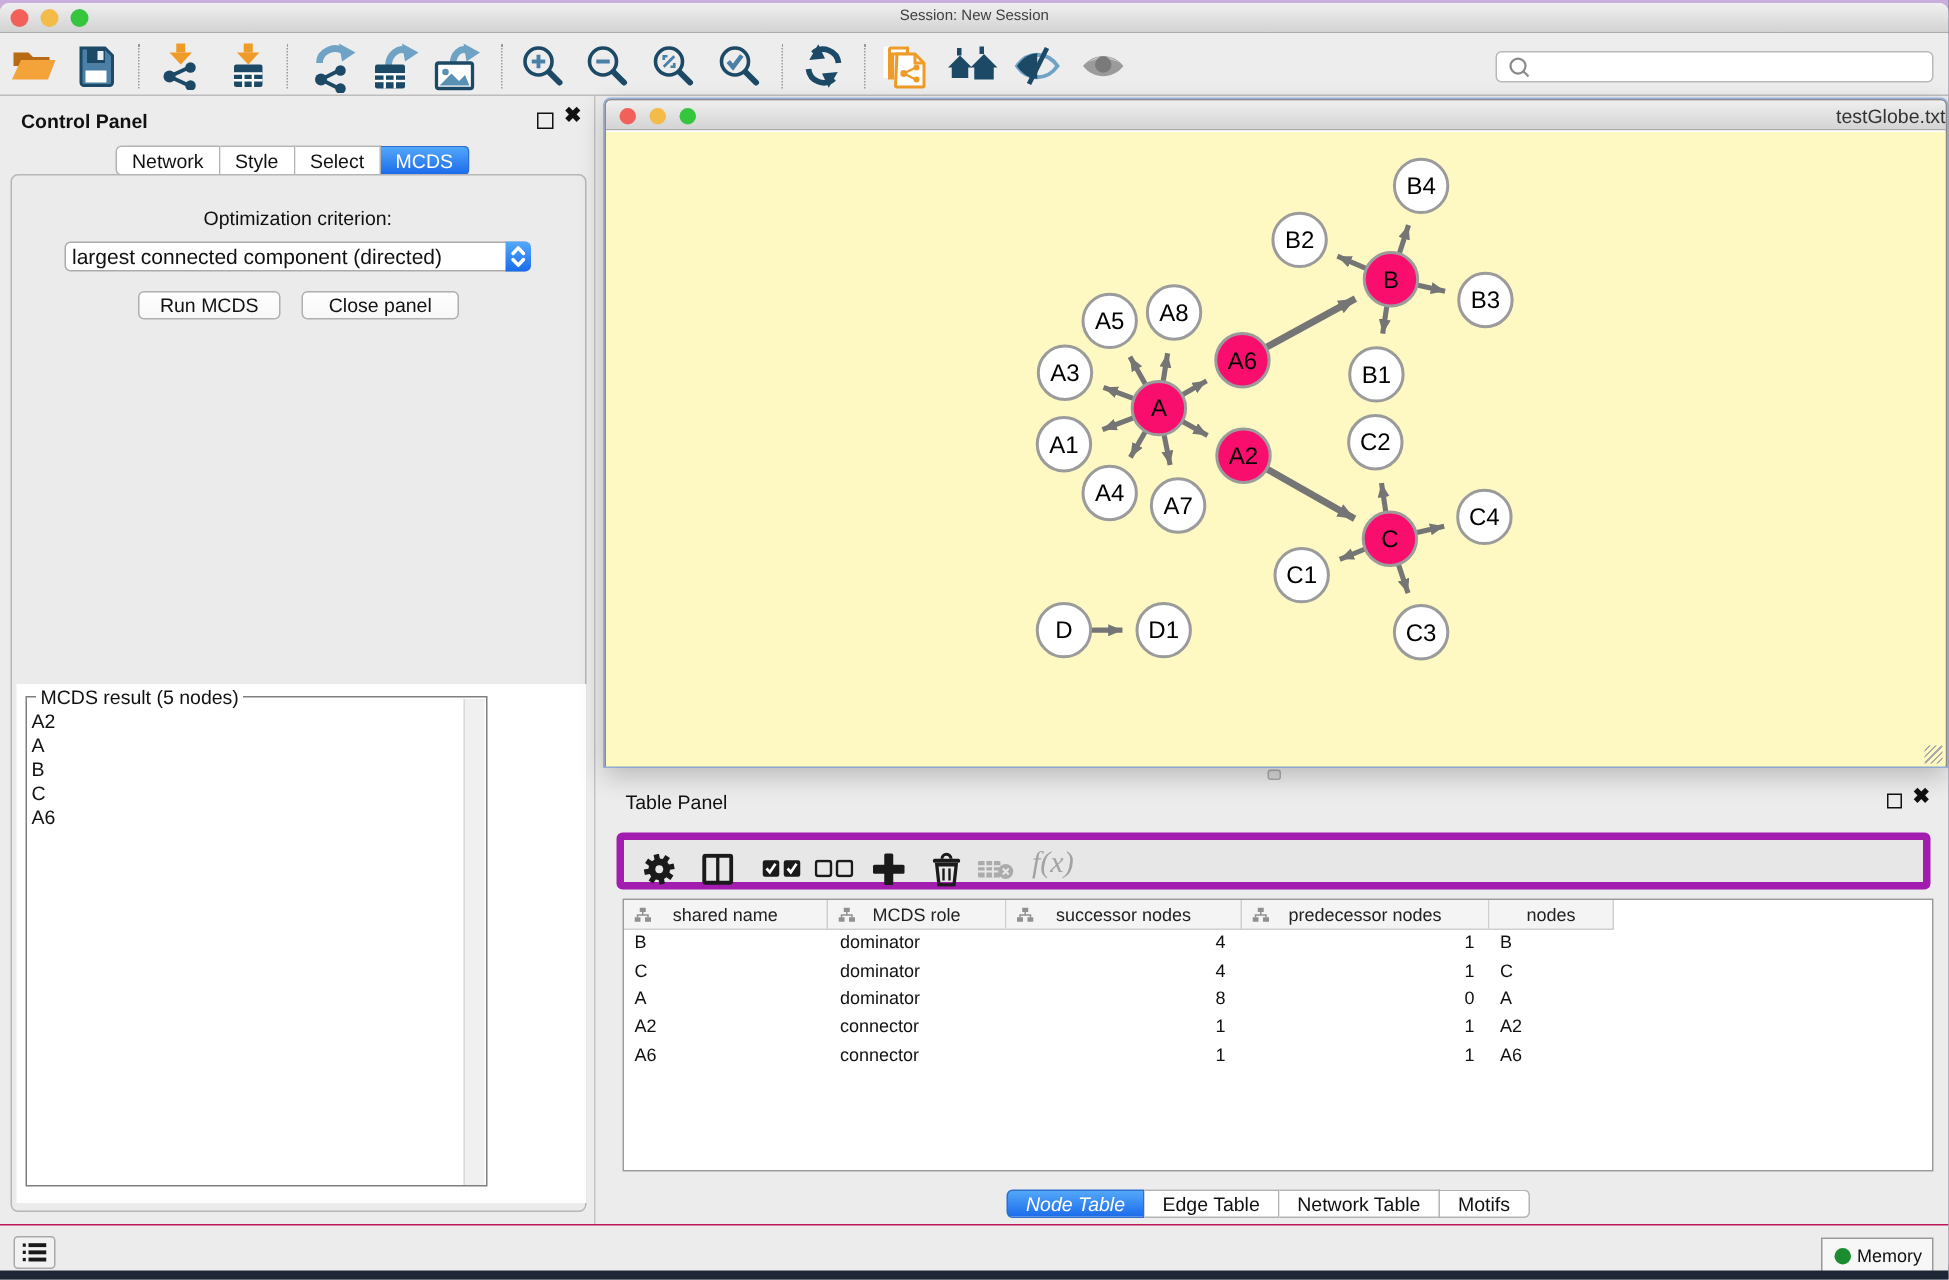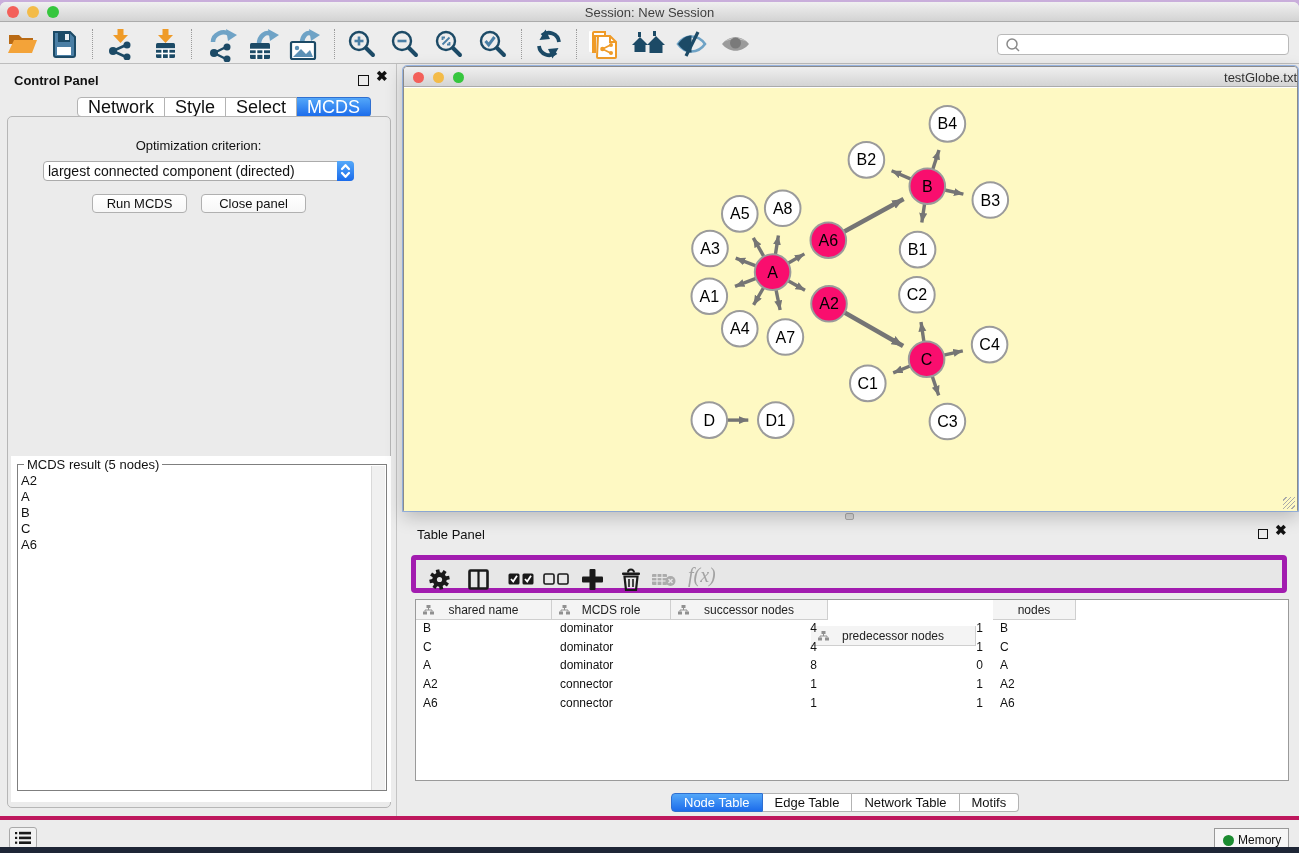--- a/index.html
+++ b/index.html
@@ -3,61 +3,61 @@
 <meta charset="utf-8">
 <style>
 * { margin:0; padding:0; box-sizing:border-box; }
 html,body { width:1299px; height:853px; overflow:hidden; font-family:"Liberation Sans", sans-serif; }
 body { background:#1e2636; position:relative; }
 #topstrip { position:absolute; left:0; top:0; width:1299px; height:12px; background:#c9aedb; }
 #mainwin { position:absolute; left:0; top:2px; width:1299px; height:845px; background:#ececec; border-radius:6px 6px 5px 5px; }
 #deskbottom { position:absolute; left:0; top:847px; width:1299px; height:6px; background:#1e2636; }
 #titlebar { position:absolute; left:0; top:0; width:1299px; height:20px; background:linear-gradient(#f0f0f0,#d3d3d3); border-bottom:1px solid #ababab; border-radius:6px 6px 0 0; }
 .tl { position:absolute; top:4px; width:12px; height:12px; border-radius:50%; }
-#titlebar .t { position:absolute; top:3px; width:100%; text-align:center; font-size:13px; color:#404040; }
+#titlebar .t { position:absolute; top:3px; width:100%; text-align:center; font-size:10px; color:#404040; }
 #toolbar { position:absolute; left:0; top:21px; width:1299px; height:41px; background:#ededed; border-bottom:1px solid #bdbdbd; }
 .vsep { position:absolute; top:6px; height:30px; width:0; border-left:1px dotted #9a9a9a; }
 .ti { position:absolute; top:5px; }
 #searchbox { position:absolute; left:997px; top:11px; width:292px; height:21px; background:#fff; border:1px solid #b9b9b9; border-radius:4px; }
 #cpanel { position:absolute; left:0; top:62px; width:397px; height:752px; background:#ececec; border-right:1px solid #c4c4c4; }
 #cpanel .hdr { position:absolute; left:14px; top:9px; font-size:13px; color:#111;font-weight:bold; }
 .tabs { position:absolute; top:33px; height:20px; display:flex; }
-.tab { height:20px; line-height:19px; font-size:18px; color:#111; background:#fff; border:1px solid #b3b3b3; border-left:none; padding:0 10px; text-align:center; }
+.tab { height:20px; line-height:19px; font-size:13px; color:#111; background:#fff; border:1px solid #b3b3b3; border-left:none; padding:0 10px; text-align:center; }
 .tab.first { border-left:1px solid #b3b3b3; border-radius:4px 0 0 4px; }
 .tab.last { border-radius:0 4px 4px 0; }
 .tab.sel { background:linear-gradient(#53a7f9,#1c6ceb); color:#fff; border-color:#2f6fd0; }
 #cpouter { position:absolute; left:7px; top:52px; width:384px; height:692px; border:1px solid #b6b6b6; border-radius:5px; background:#ebebeb; }
 #optlabel { position:absolute; left:0; top:74px; width:397px; text-align:center; font-size:13px; color:#111; }
 #dropdown { position:absolute; left:43px; top:97px; width:311px; height:20px; background:#fff; border:1px solid #ababab; border-radius:4px; font-size:14px; color:#111; text-align:left; padding-left:4px; line-height:19px; }
 #stepper { position:absolute; right:-1px; top:-1px; width:17px; height:20px; border-radius:0 4px 4px 0; background:linear-gradient(#55a9fa,#1a6beb); }
 .btn { position:absolute; height:19px; background:linear-gradient(#ffffff,#f7f7f7); border:1px solid #b0b0b0; border-radius:4px; font-size:13px; color:#111; text-align:center; line-height:18px; }
 #mcdswhite { position:absolute; left:11px; top:392px; width:380px; height:346px; background:#fff; }
-#mcdsbox { position:absolute; left:6px; top:8px; width:370px; height:327px; border:1px solid #7f7f7f; }
+#mcdsbox { position:absolute; left:6px; top:8px; width:308px; height:327px; border:1px solid #7f7f7f; }
 #mcdslabel { position:absolute; left:6px; top:-8px; background:#fff; padding:0 3px; font-size:13px; color:#111; }
 #mcdslist { position:absolute; left:3px; top:8px; font-size:13px; color:#111; line-height:16px; }
 #mcdsscroll { position:absolute; right:1px; top:1px; width:14px; height:324px; background:#f0f0f0; border-left:1px solid #d9d9d9; }
 #rightarea { position:absolute; left:398px; top:62px; width:901px; height:752px; background:#ececec; }
 #netwin { position:absolute; left:403px; top:64px; width:895px; height:445px; background:#fff; border:1px solid #8a8a8a; box-shadow:0 6px 18px rgba(0,0,0,0.22); border-radius:4px 4px 0 0; outline:1px solid rgba(90,140,220,0.55); }
 #nettitle { position:absolute; left:0; top:0; width:100%; height:20px; background:linear-gradient(#efefef,#d4d4d4); border-bottom:1px solid #ababab; border-radius:4px 4px 0 0; }
 #nettitle .t { position:absolute; top:3px; width:100%; text-align:right; font-size:13px; color:#333; }
 #netcanvas { position:absolute; left:0; top:21px; width:893px; height:423px; background:#fef9c3; }
 #tpanel { position:absolute; left:398px; top:519px; width:734px; height:295px; background:#ececec; }
 #tpanel .hdr { position:absolute; left:19px; top:6px; font-size:13px; color:#111; }
 #ttoolbar { position:absolute; left:13px; top:34px; width:876px; height:38px; background:#e7e7e7; border:5px solid #a21caf; border-radius:4px; }
 #ttable { position:absolute; left:17px; top:78px; width:874px; height:182px; background:#fff; border:1px solid #9a9a9a; }
 .th { position:absolute; top:0; height:20px; background:#f4f4f4; border-right:1px solid #cfcfcf; border-bottom:1px solid #cfcfcf; font-size:12px; color:#222; text-align:center; line-height:20px; }
 .th .hico { position:absolute; left:7px; top:5px; margin:0; }
 .hico { vertical-align:-1px; margin-right:5px; }
 .td { position:absolute; font-size:12px; color:#111; height:19px; line-height:19px; }
 .btabs { position:absolute; top:272px; left:273px; display:flex; }
 .btab { height:19px; line-height:18px; font-size:13px; color:#111; background:#fff; border:1px solid #b3b3b3; border-left:none; padding:0 12px; }
 .btab.first { border-left:1px solid #b3b3b3; border-radius:4px 0 0 4px; }
 .btab.last { border-radius:0 4px 4px 0; }
-.btab.sel { background:linear-gradient(#53a7f9,#1c6ceb); color:#fff; border-color:#2f6fd0; }
-#statusbar { position:absolute; left:0; top:814px; width:1299px; height:33px; background:#ececec; border-top:4px solid #be185d; }
+.btab.sel { background:linear-gradient(#53a7f9,#1c6ceb); color:#fff; border-color:#2f6fd0;font-style:italic; }
+#statusbar { position:absolute; left:0; top:814px; width:1299px; height:33px; background:#ececec; border-top:1px solid #be185d; }
 #listbtn { position:absolute; left:9px; top:7px; width:28px; height:22px; background:#f2f2f2; border:1px solid #a9a9a9; border-radius:3px; }
 #membtn { position:absolute; left:1214px; top:8px; width:75px; height:24px; background:#f7f7f7; border:1px solid #999; font-size:12px; color:#111; }
 </style>
 </head>
 <body>
 <div id="topstrip"></div>
 <div id="mainwin">
   <div id="titlebar">
     <div class="tl" style="left:7px;background:#f3605a;"></div>
     <div class="tl" style="left:27px;background:#f3bb48;"></div>
@@ -285,21 +285,21 @@
             <rect x="0" y="6.5" width="4" height="3" fill="#909090"></rect>
             <rect x="7" y="6.5" width="4" height="3" fill="#909090"></rect>
             <path d="M5.5,3 v2 M2,6.5 v-1.5 h7 v1.5" fill="none" stroke="#909090" stroke-width="1"></path>
           </svg>MCDS role</div>
       <div class="th" style="left:255px;width:157px;"><svg class="hico" width="11" height="10" viewBox="0 0 11 10">
             <rect x="3.5" y="0" width="4" height="3" fill="#909090"></rect>
             <rect x="0" y="6.5" width="4" height="3" fill="#909090"></rect>
             <rect x="7" y="6.5" width="4" height="3" fill="#909090"></rect>
             <path d="M5.5,3 v2 M2,6.5 v-1.5 h7 v1.5" fill="none" stroke="#909090" stroke-width="1"></path>
           </svg>successor nodes</div>
-      <div class="th" style="left:395px;width:165px;margin-top:26px;"><svg class="hico" width="11" height="10" viewBox="0 0 11 10">
+      <div class="th" style="left:412px;width:165px;"><svg class="hico" width="11" height="10" viewBox="0 0 11 10">
             <rect x="3.5" y="0" width="4" height="3" fill="#909090"></rect>
             <rect x="0" y="6.5" width="4" height="3" fill="#909090"></rect>
             <rect x="7" y="6.5" width="4" height="3" fill="#909090"></rect>
             <path d="M5.5,3 v2 M2,6.5 v-1.5 h7 v1.5" fill="none" stroke="#909090" stroke-width="1"></path>
           </svg>predecessor nodes</div>
       <div class="th" style="left:577px;width:83px;">nodes</div>
       <div class="td" style="left:7px;top:19.0px;width:120px;">B</div>
       <div class="td" style="left:144px;top:19.0px;width:100px;">dominator</div>
       <div class="td" style="left:255px;top:19.0px;width:146px;text-align:right;">4</div>
       <div class="td" style="left:412px;top:19.0px;width:155px;text-align:right;">1</div>

